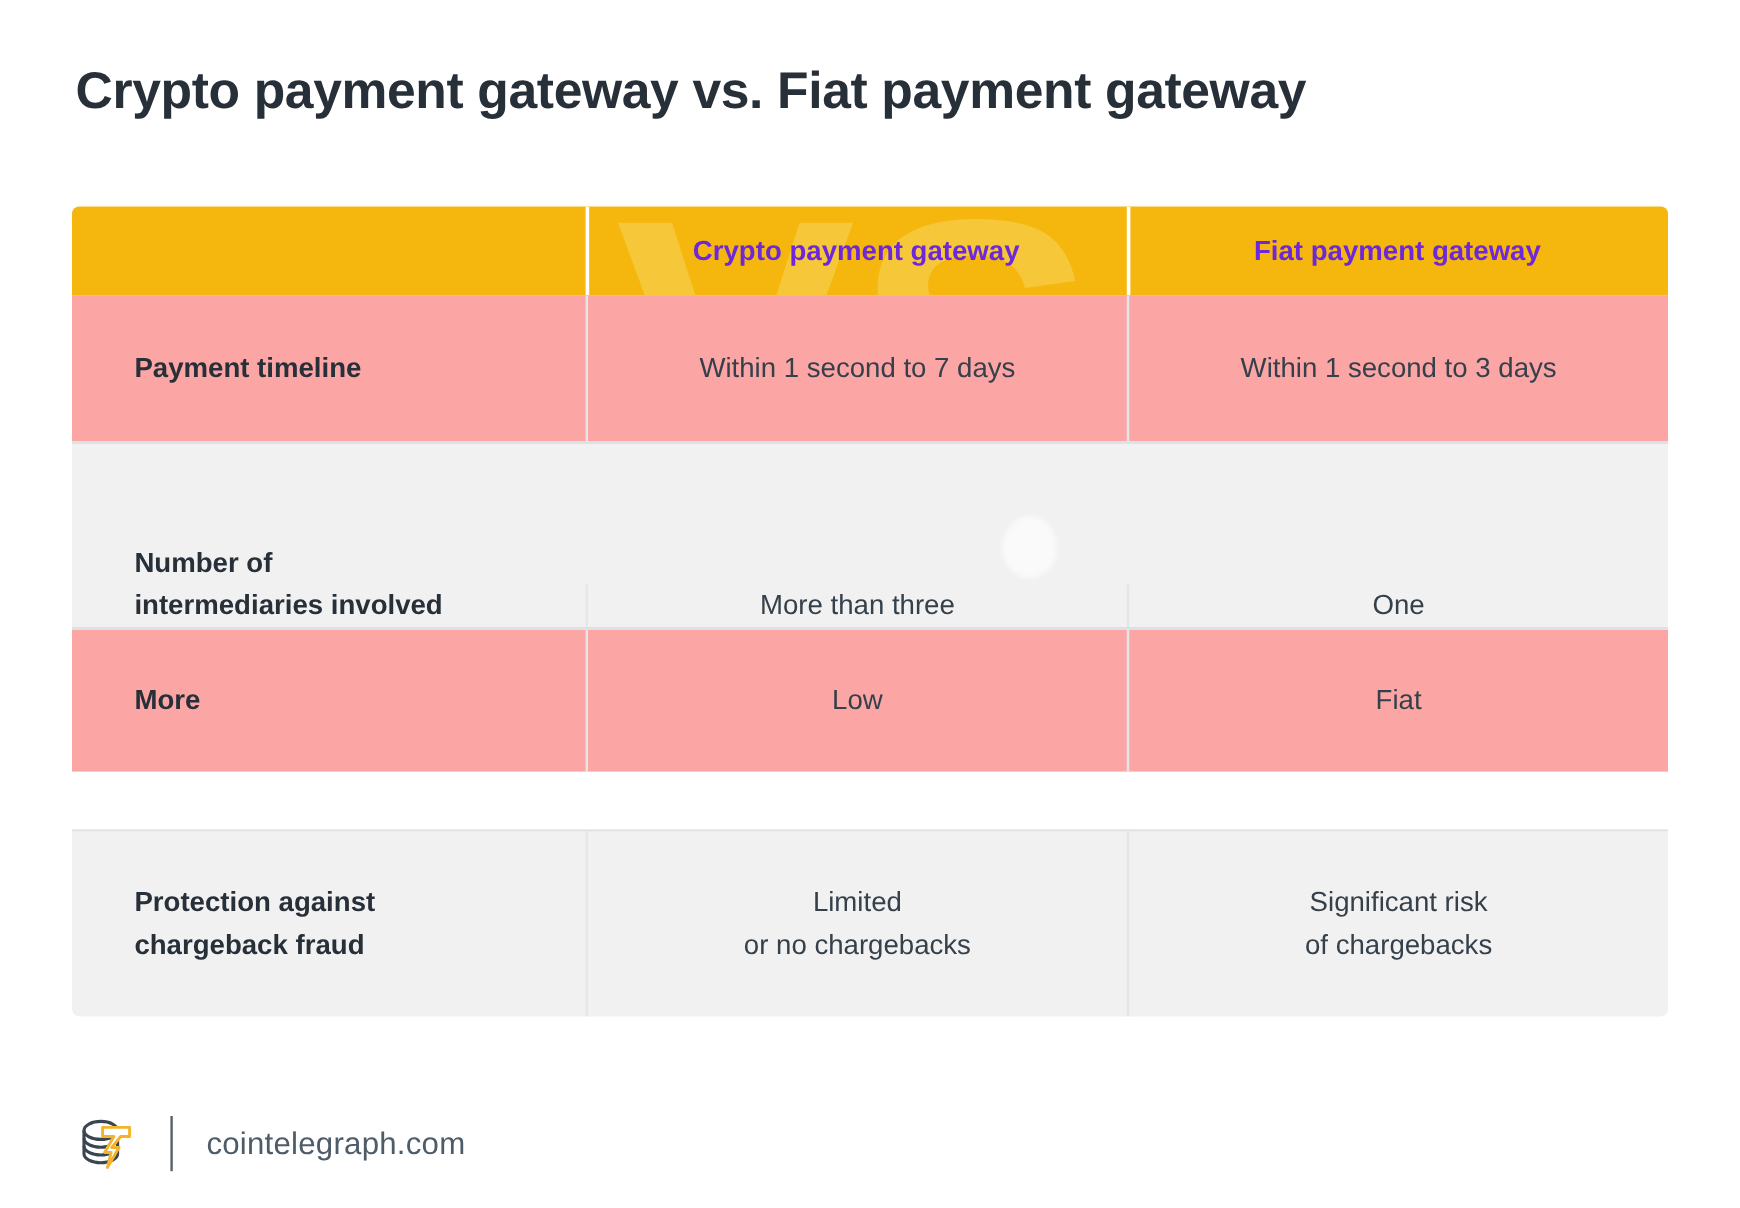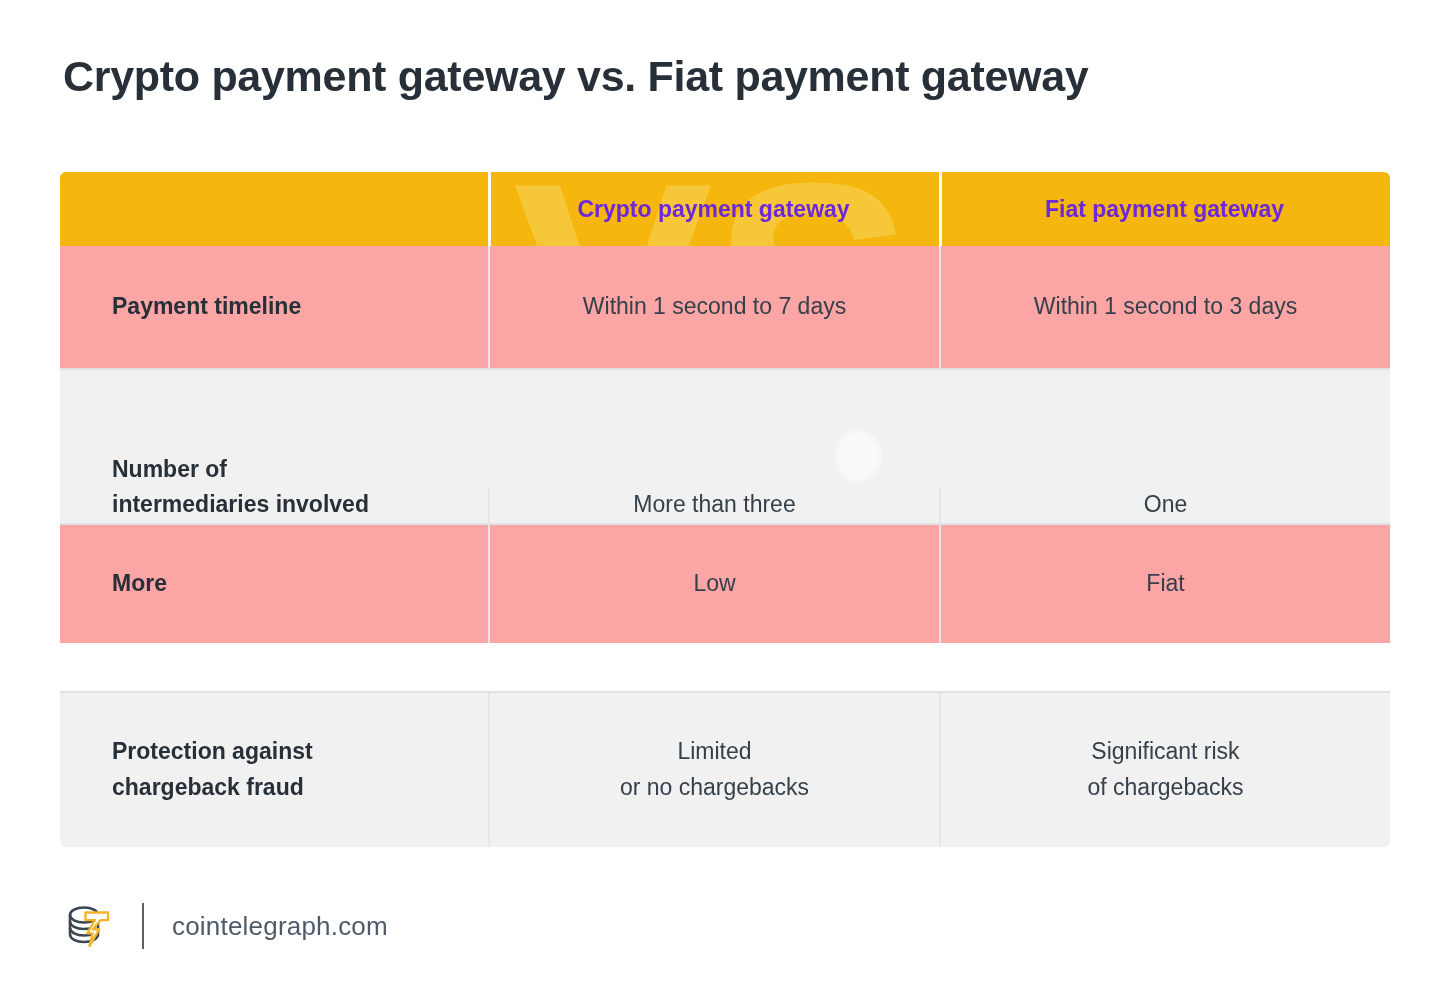--- a/index.html
+++ b/index.html
@@ -160,21 +160,21 @@
     background: rgba(255,255,255,0.62);
     filter: blur(2px);
     pointer-events: none;
     z-index: 0;
   }
 
   
   .footer {
     position: absolute;
     left: 62px;
-    top: 895px;
+    top: 922px;
     display: flex;
     align-items: center;
     height: 62px;
   }
 
   .logo-mark {
     width: 54px;
     height: 54px;
     display: block;
   }

